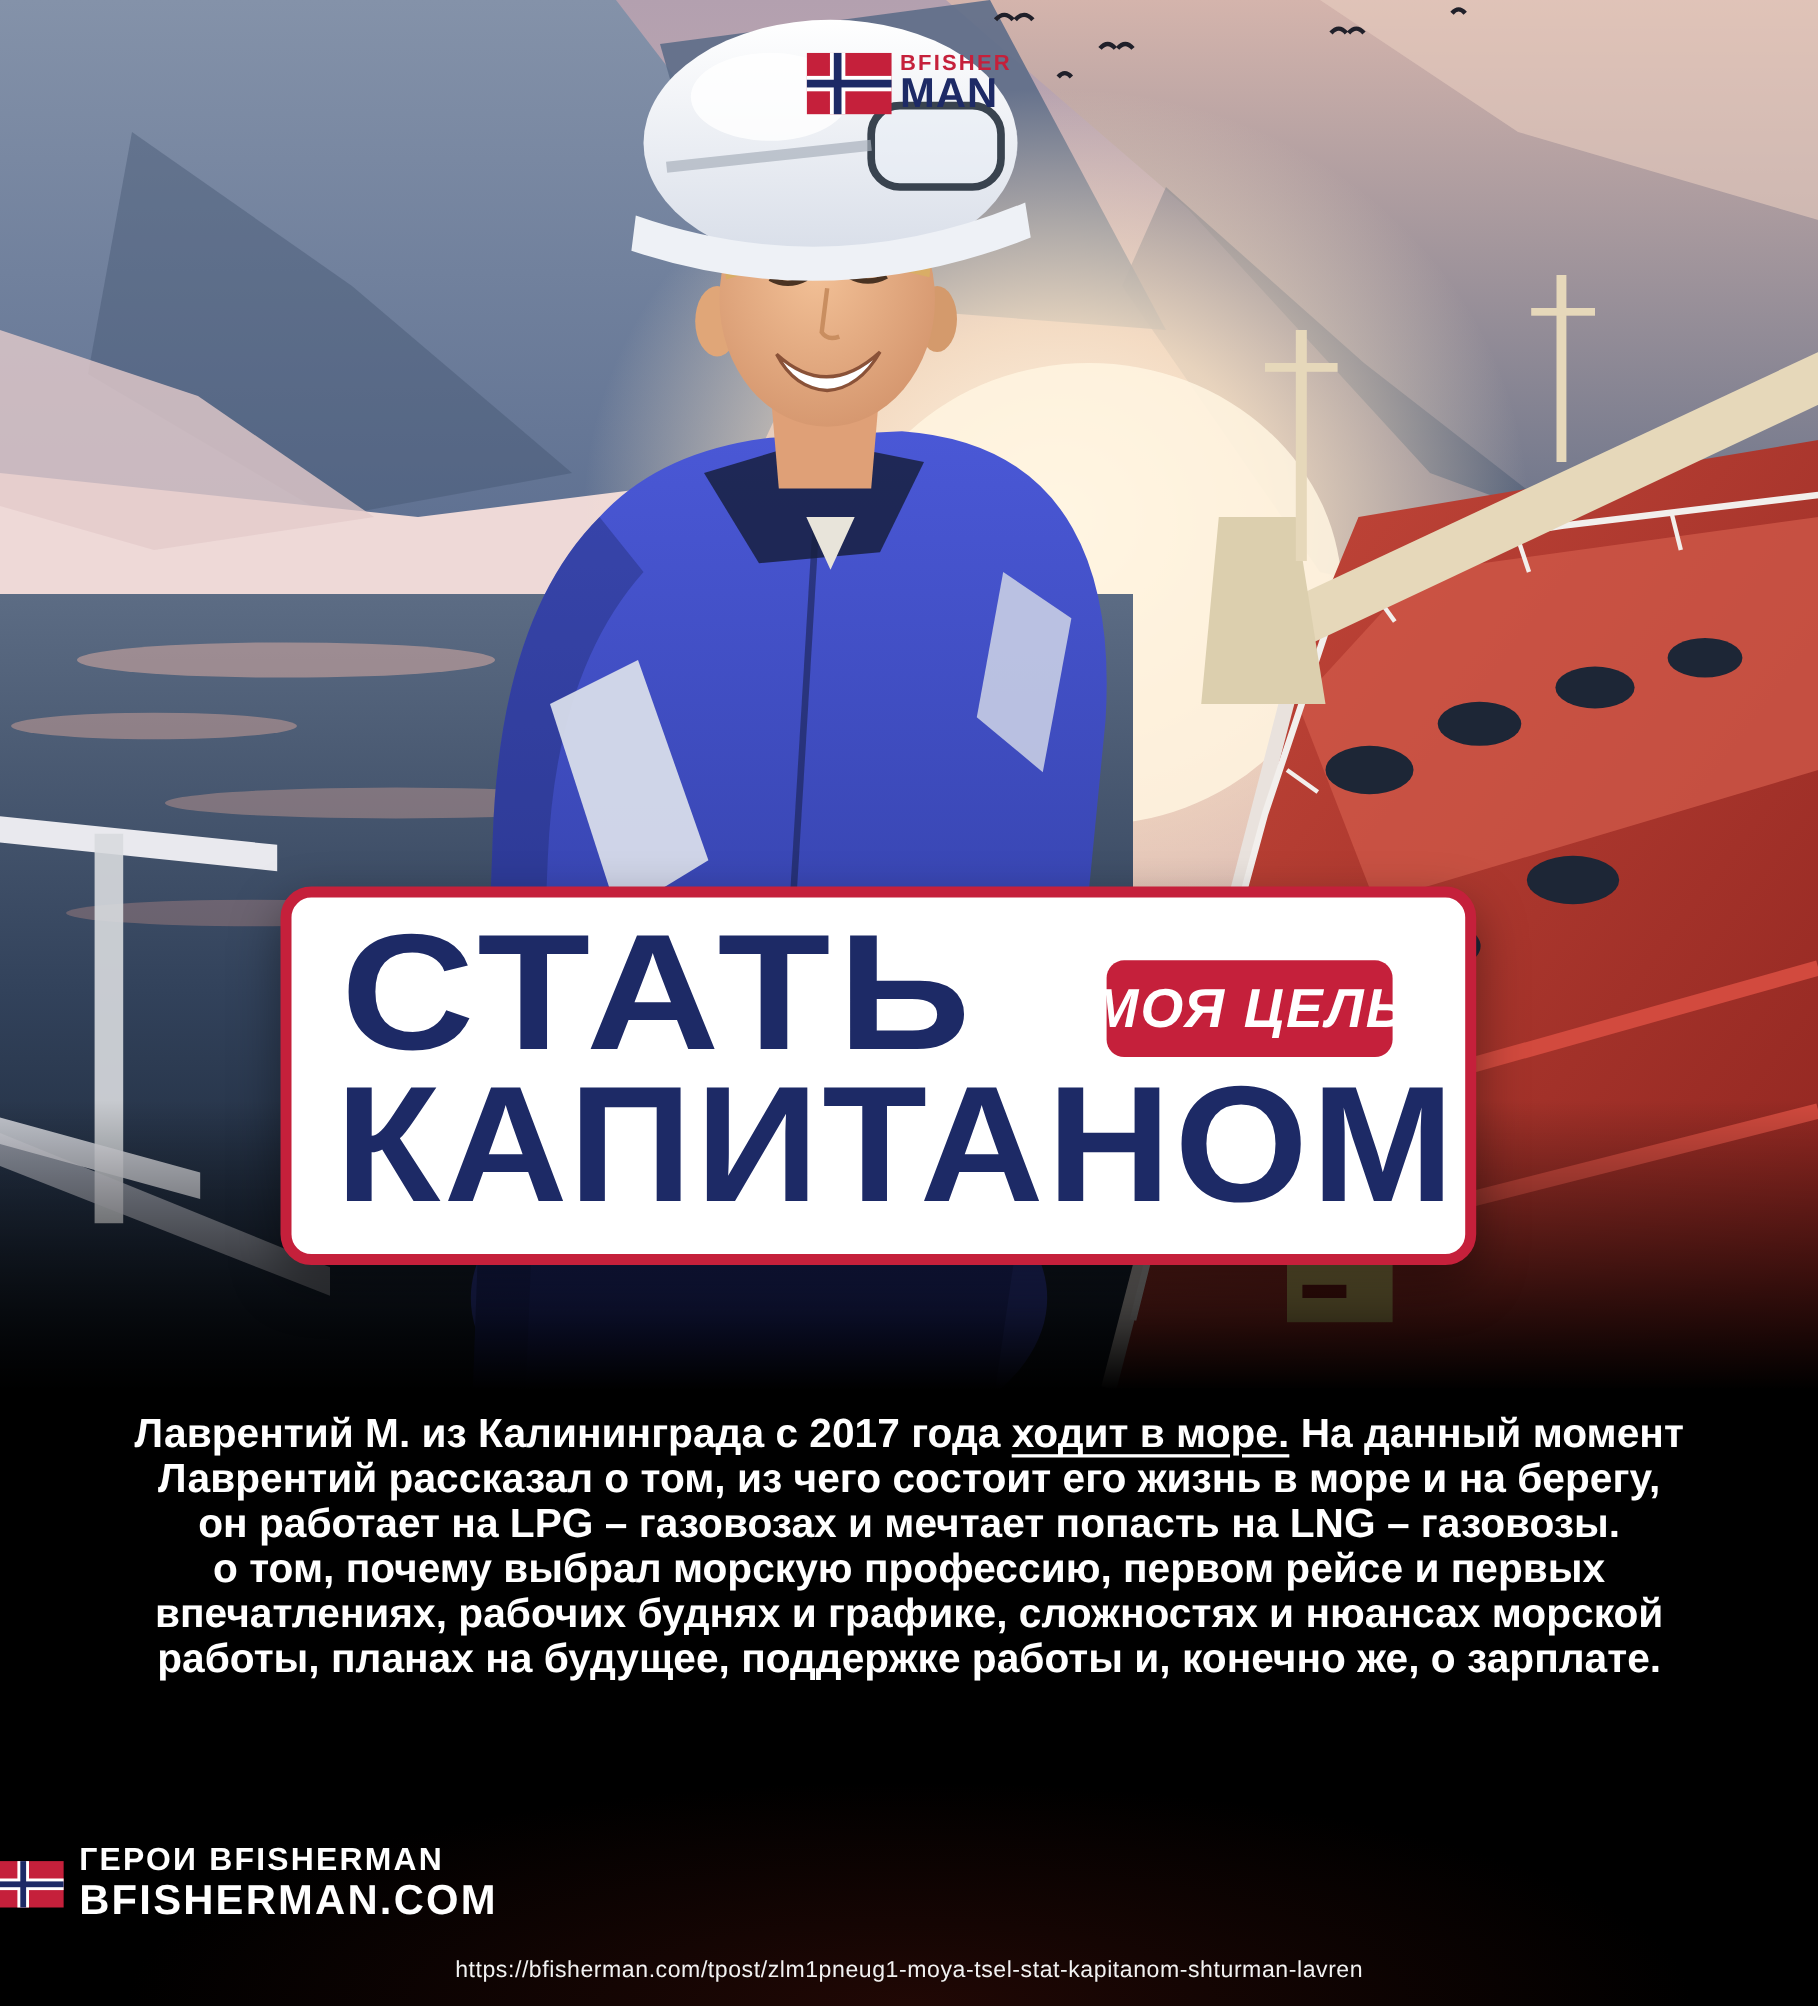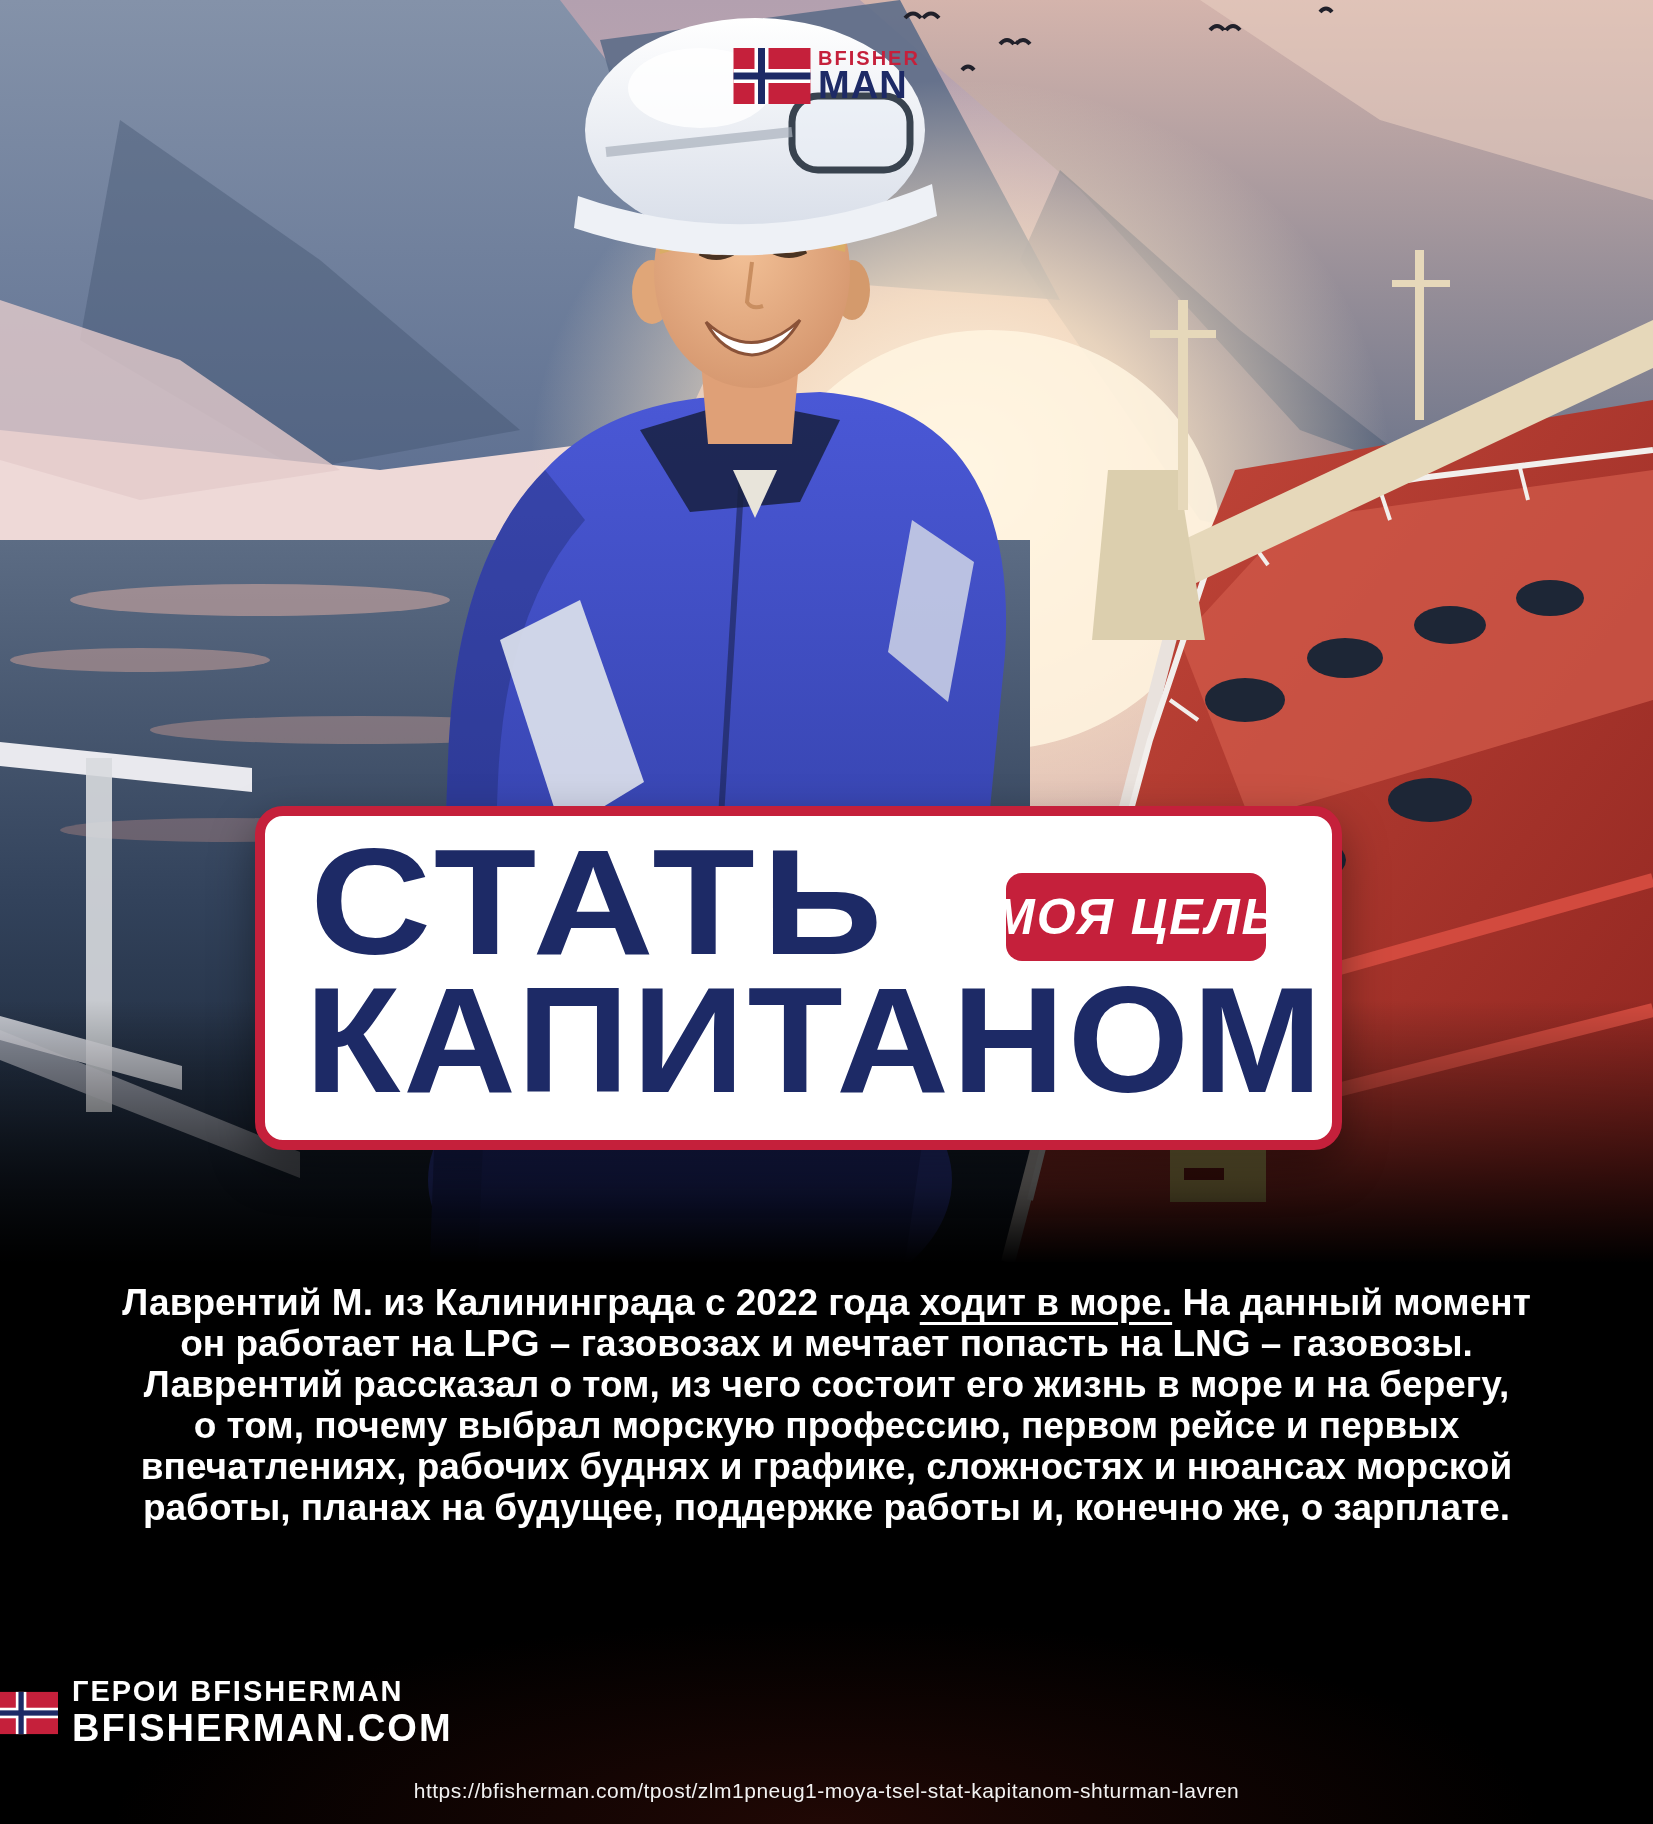--- a/index.html
+++ b/index.html
@@ -235,23 +235,23 @@
 
   <div class="title-banner">
     <span class="title-line1">СТАТЬ</span>
     <div class="goal-badge">
       <span>МОЯ ЦЕЛЬ</span>
     </div>
     <span class="title-line2">КАПИТАНОМ</span>
   </div>
 
   <div class="intro">
-    <div><span>Лаврентий М. из Калининграда с 2022 года </span><span class="u">ходит в море.</span><span> На данный момент</span></div>
+    <div><span>Лаврентий М. из Калининграда с 2017 года </span><span class="u">ходит в море.</span><span> На данный момент</span></div>
+    <div>Лаврентий рассказал о том, из чего состоит его жизнь в море и на берегу,</div>
     <div>он работает на LPG – газовозах и мечтает попасть на LNG – газовозы.</div>
-    <div>Лаврентий рассказал о том, из чего состоит его жизнь в море и на берегу,</div>
     <div>о том, почему выбрал морскую профессию, первом рейсе и первых</div>
     <div>впечатлениях, рабочих буднях и графике, сложностях и нюансах морской</div>
     <div>работы, планах на будущее, поддержке работы и, конечно же, о зарплате.</div>
   </div>
 
   <div class="footer-brand">
     <svg width="58" height="44" viewBox="0 0 22 16">
       <rect width="22" height="16" fill="#C5203B"></rect>
       <rect x="6" width="4" height="16" fill="#fff"></rect>
         <rect y="6" width="22" height="4" fill="#fff"></rect>

